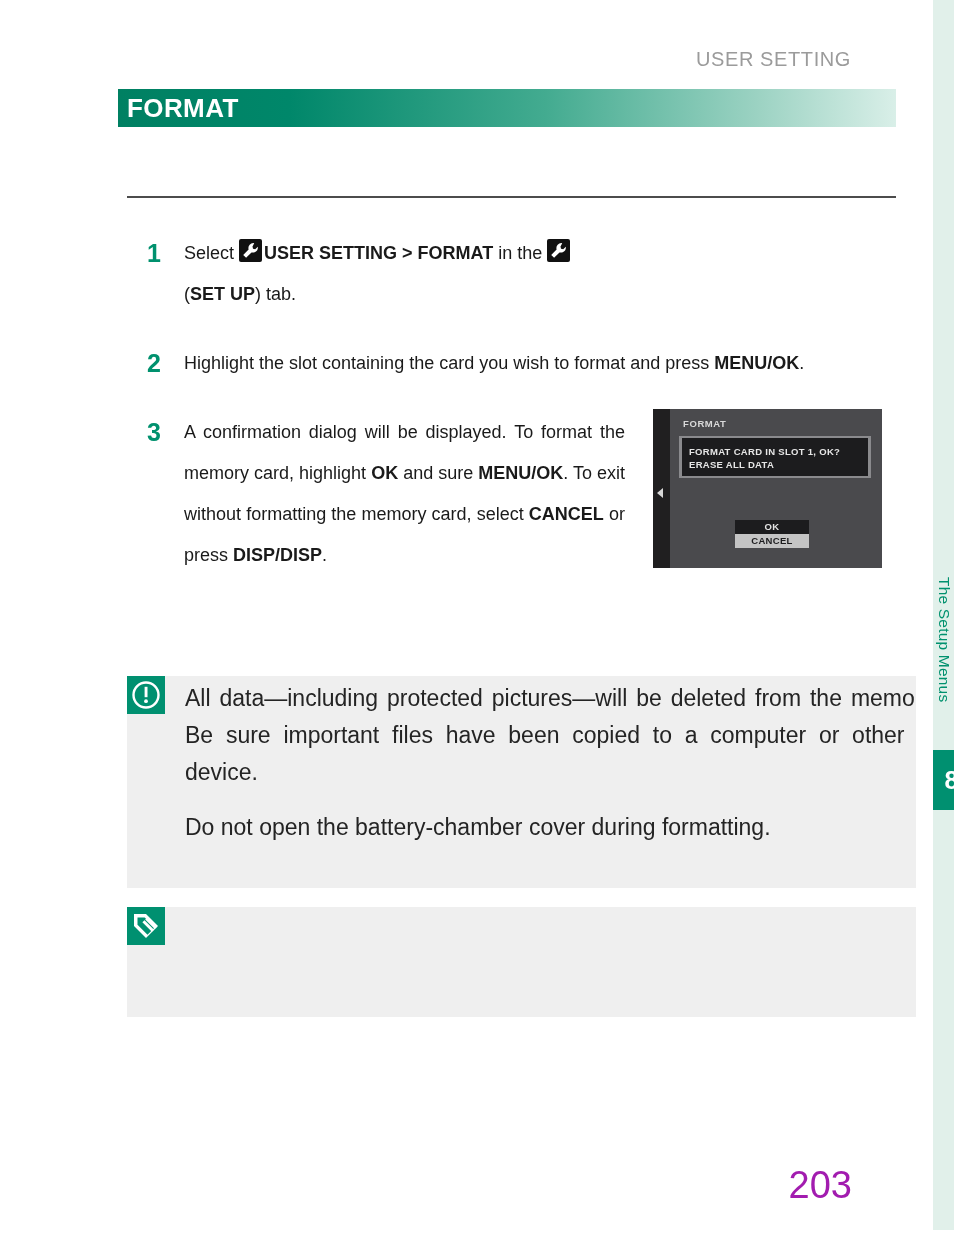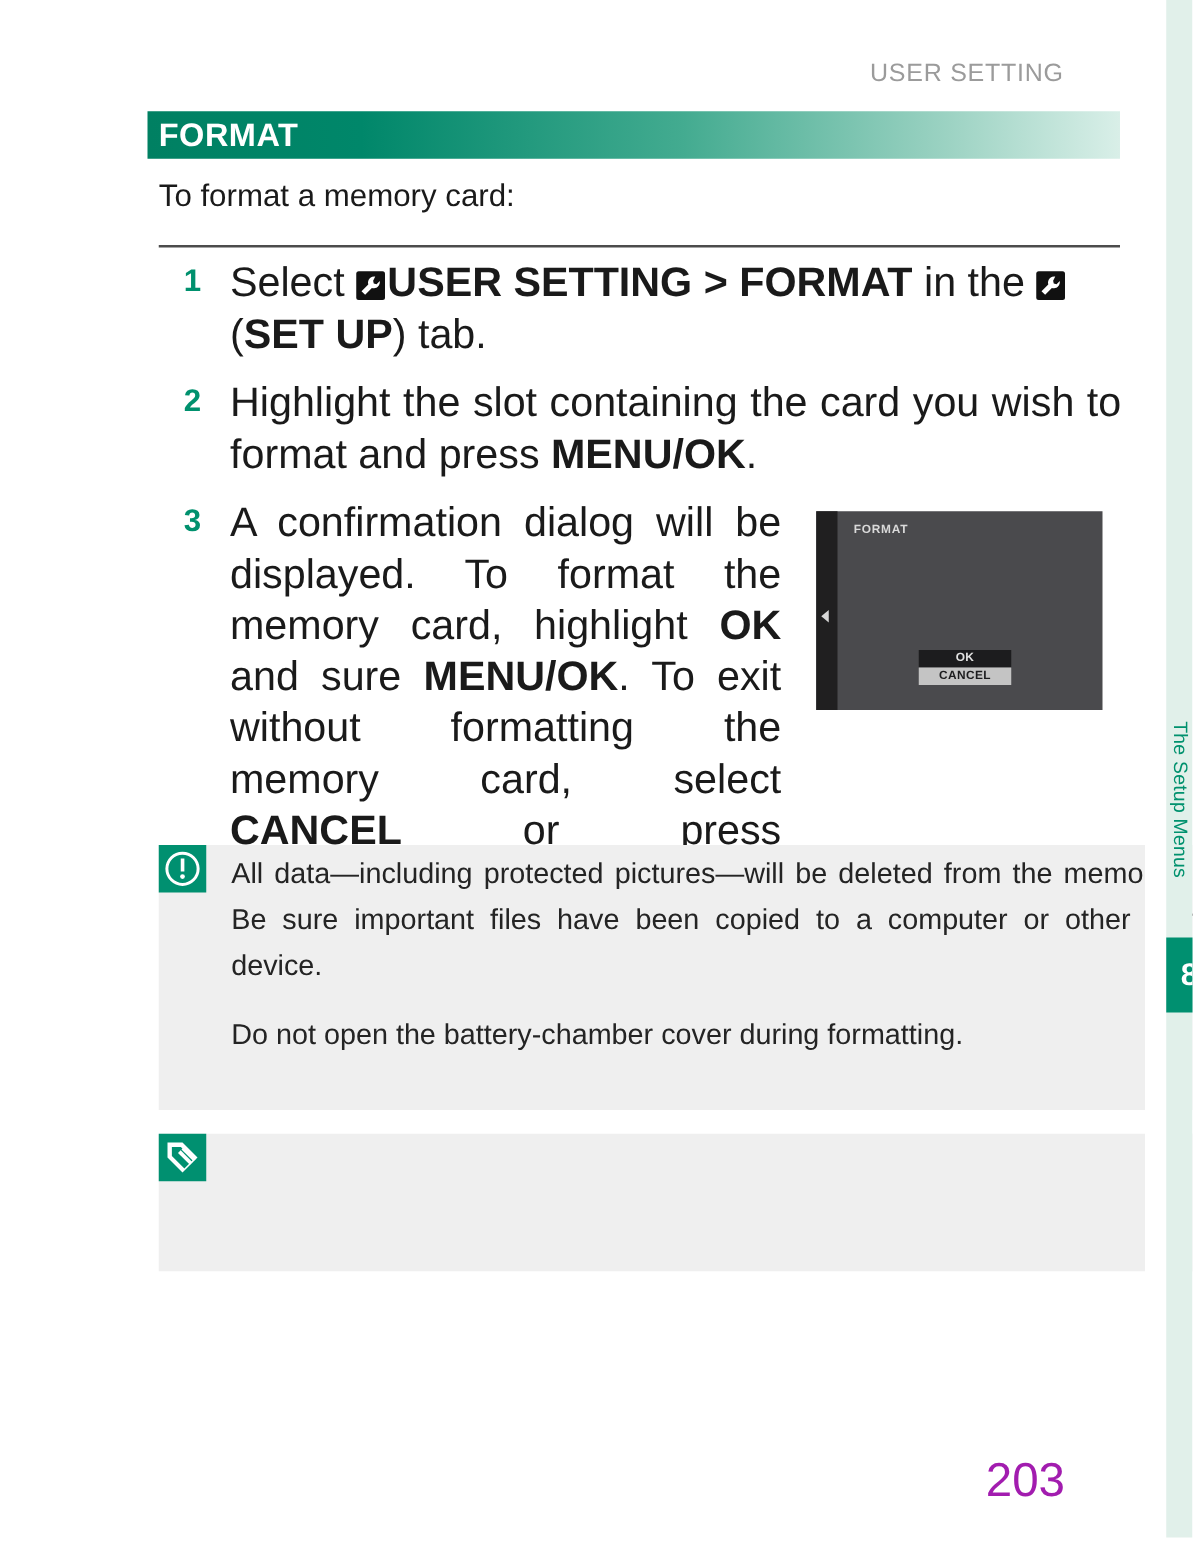--- a/index.html
+++ b/index.html
@@ -133,24 +133,25 @@
   .step-num {
     position: absolute;
     left: 20px;
     top: 0px;
     color: #00916e;
     font-size: 25px;
     font-weight: bold;
     line-height: 41px;
   }
   .step-body {
-    font-size: 33px;
+    font-size: 18px;
     line-height: 41px;
     text-align: justify;
     color: #1a1a1a;
+    margin-top: 28px;
   }
   .step-body b { font-weight: bold; }
   .step3 { padding-right: 272px; }
 
   
   .wrench {
     display: inline-block;
     width: 23px;
     height: 23px;
     background: #111111;
@@ -293,21 +294,20 @@
 <body>
 
 <div class="page">
 
   <div class="running-head">USER SETTING</div>
 
   <div class="section-bar">
     <div class="section-bar-title">FORMAT</div>
   </div>
 
-  <div class="intro">To format a memory card:</div>
 
   <div class="rule"></div>
 
   <div class="steps">
 
     <div class="step">
       <div class="step-num">1</div>
       <div class="step-body"><span>Select </span><span class="wrench"><svg width="19" height="19" viewBox="0 0 19 19">
               <path d="M13.2 2.2a5 5 0 0 0-5.6 6.3L2.2 13.9l2.9 2.9 5.4-5.4a5 5 0 0 0 6.3-5.7l-2.6 2.6-2.2-.5-.5-2.2z" fill="#ffffff"></path>
             </svg></span><b>USER SETTING</b><b> &gt; </b><b>FORMAT</b><span> in the </span><span class="wrench"><svg width="19" height="19" viewBox="0 0 19 19">
@@ -324,20 +324,26 @@
       <div class="step-num">3</div>
       <div class="step-body"><span>A confirmation dialog will be displayed. To format the memory card, highlight </span><b>OK</b><span> and sure </span><b>MENU/OK</b><span>. To exit without formatting the memory card, select </span><b>CANCEL</b><span> or press </span><b>DISP/DISP</b><span>.</span></div>
     </div>
 
   </div>
 
   <div class="screen">
     <div class="screen-leftbar"></div>
     <div class="screen-cursor"></div>
     <div class="screen-title">FORMAT</div>
+    <div class="screen-dialog">
+      <div class="screen-dialog-inner">
+        <div class="screen-dialog-line sdl1">FORMAT CARD IN SLOT 1, OK?</div>
+        <div class="screen-dialog-line sdl2">ERASE ALL DATA</div>
+      </div>
+    </div>
     <div class="screen-buttons">
       <div class="screen-btn btn-ok">OK</div>
       <div class="screen-btn btn-cancel">CANCEL</div>
     </div>
   </div>
 
   <div class="note note-caution">
     <div class="note-icon">
       <svg width="38" height="38" viewBox="0 0 38 38">
         <circle cx="19" cy="19" r="12.5" fill="none" stroke="#ffffff" stroke-width="2.4"></circle>

